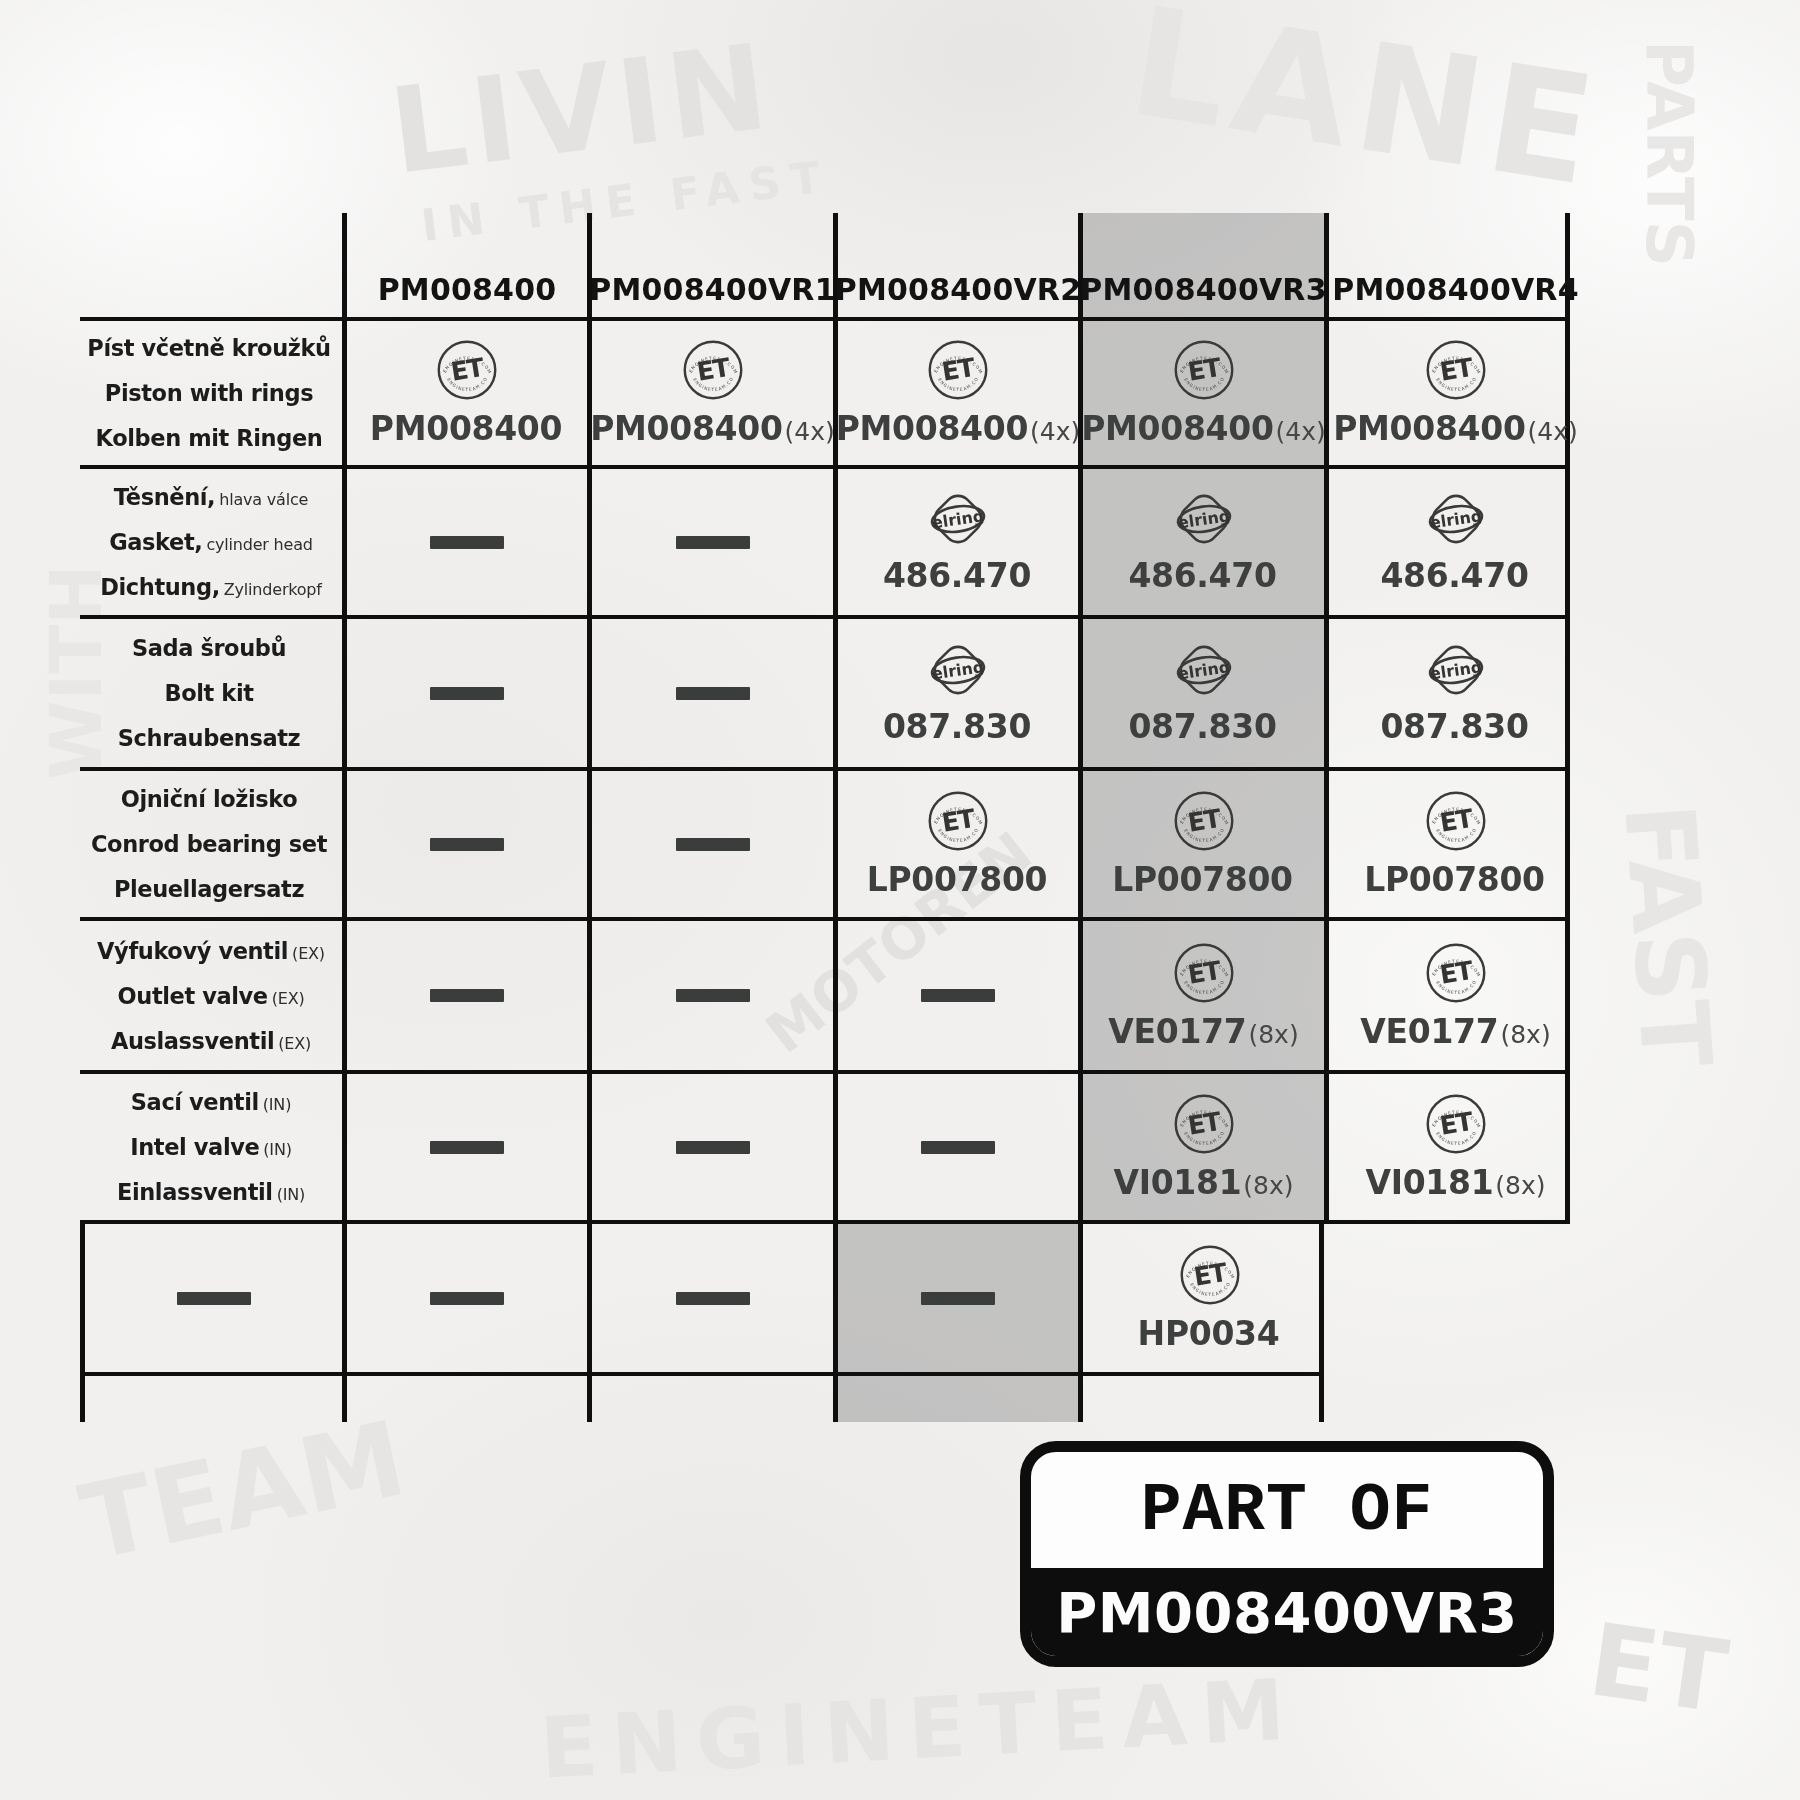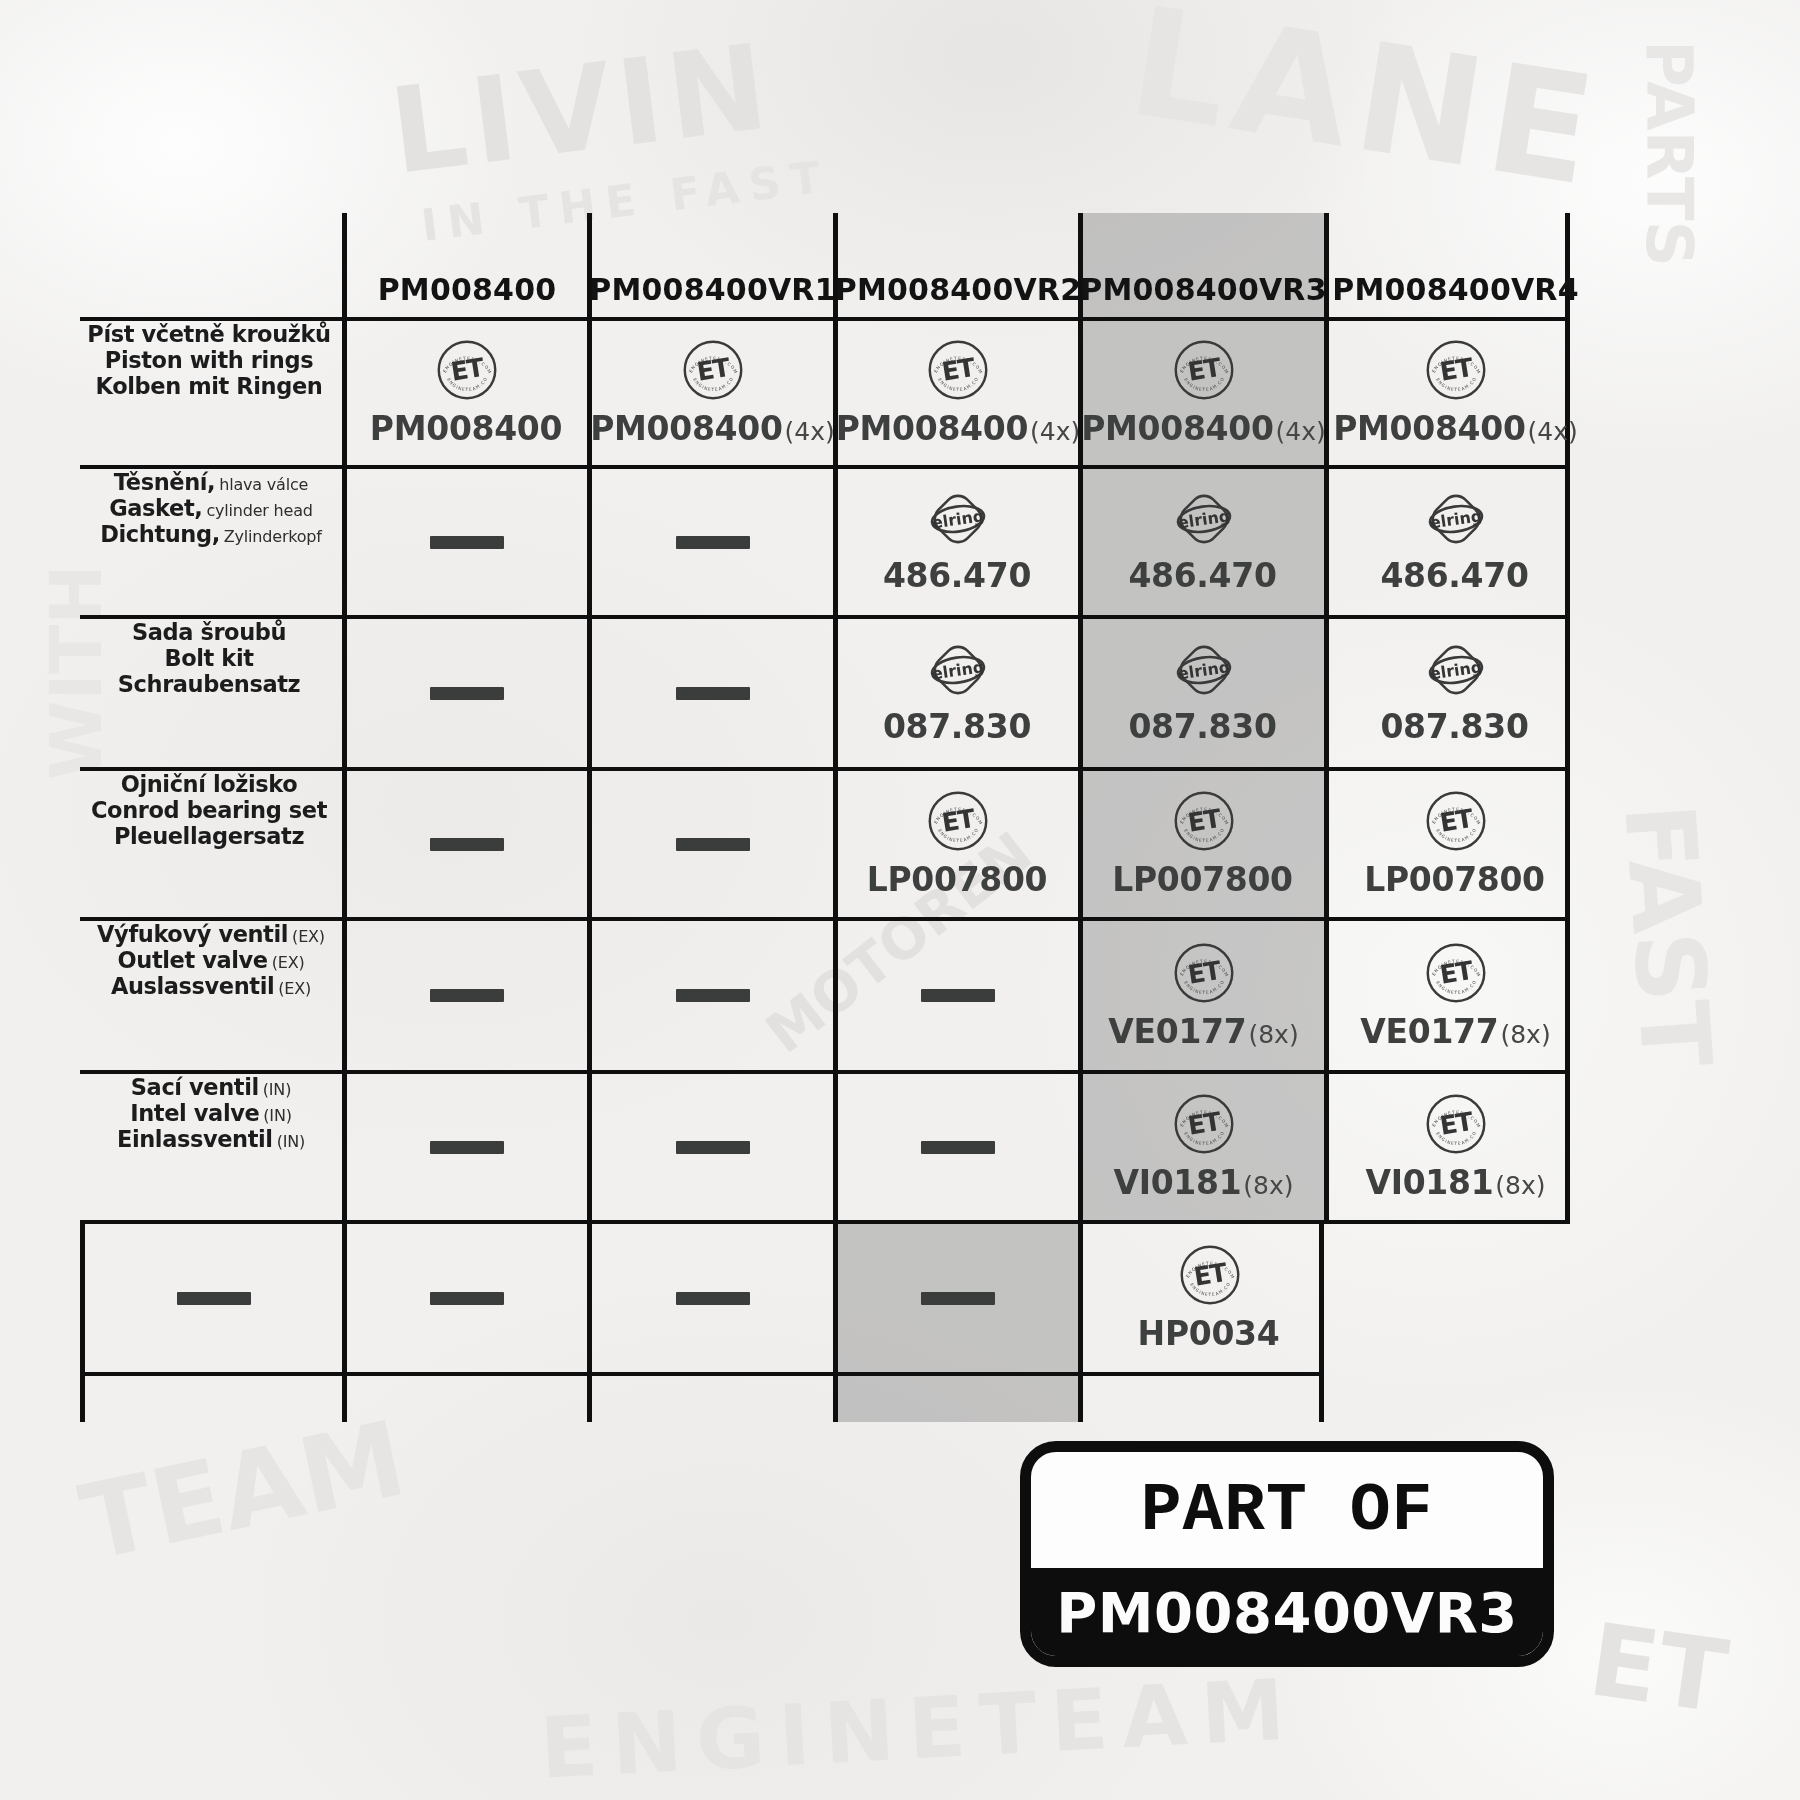--- a/index.html
+++ b/index.html
@@ -38,21 +38,21 @@
     grid-template-rows:104px 148px 150px 152px 150px 153px 150px 152px 50px;
     margin-left:40px;
   }
   .cell{position:relative;box-sizing:border-box;}
   .c-data{border-left:5px solid #0f0f0f;}
   .c-last{border-right:5px solid #0f0f0f;padding-left:17px;}
   .rb{border-top:4px solid #0f0f0f;}
   .c-hl{background:rgba(104,104,104,0.33);}
   .head{display:flex;align-items:flex-end;justify-content:center;padding-bottom:10px;
         font-size:30px;font-weight:bold;color:#131313;letter-spacing:.2px;}
-  .lab{display:flex;flex-direction:column;align-items:center;gap:0;padding:0 2px;}
+  .lab{display:flex;flex-direction:column;align-items:center;justify-content:center;gap:19px;padding:0 2px;}
   .lline{display:flex;align-items:baseline;justify-content:center;white-space:nowrap;}
   .lmain{font-size:22.5px;font-weight:bold;color:#1c1c1c;letter-spacing:-.4px;}
   .lsub{font-size:16px;color:#2e2e2e;margin-left:4px;letter-spacing:-.2px;}
   .cinner{height:100%;display:flex;flex-direction:column;align-items:center;justify-content:center;gap:7px;}
   .valrow{display:flex;align-items:baseline;}
   .val{font-size:33px;font-weight:bold;color:#3e403f;letter-spacing:-.3px;}
   .qty{font-size:25px;color:#474747;margin-left:2px;}
   .dash{width:74px;height:13px;background:#3b3d3c;border-radius:1px;}
 
   

